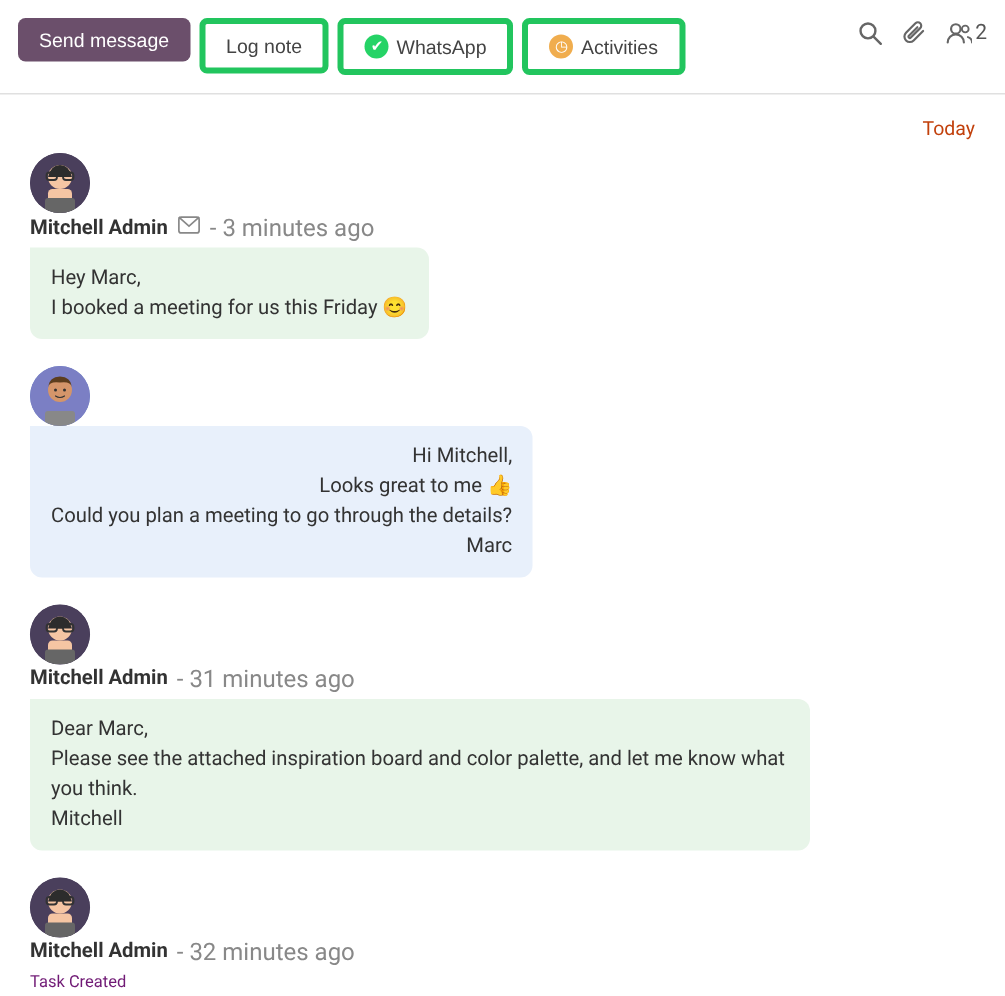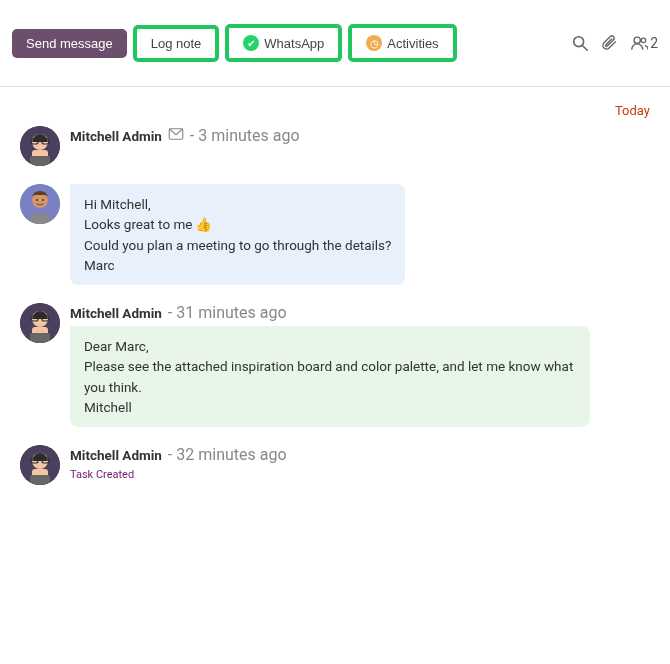--- a/index.html
+++ b/index.html
@@ -8,22 +8,22 @@
       background: #fff;
       width: 670px;
       min-height: 664px;
       font-size: 14px;
       color: #333;
     }
 
     
     .toolbar {
       display: flex;
-      align-items: center;
-      padding: 24px 12px;
+      align-items: flex-start;
+      padding: 12px 12px;
       border-bottom: 1px solid #e0e0e0;
       gap: 6px;
     }
     .btn-send-message {
       background: #6b4f6b;
       color: #fff;
       border: none;
       border-radius: 5px;
       padding: 7px 14px;
       font-size: 13px;
@@ -81,22 +81,22 @@
 
     
     .messages-area {
       padding: 0 20px 20px;
     }
 
     
     .message-entry {
       display: flex;
       align-items: flex-start;
-      gap: 10px;
       margin-bottom: 18px;
+      flex-direction: column;
     }
 
     .avatar {
       width: 40px;
       height: 40px;
       border-radius: 50%;
       flex-shrink: 0;
       display: flex;
       align-items: center;
       justify-content: center;
@@ -156,20 +156,21 @@
 
     .message-bubble-blue {
       background: #e8f0fb;
       border-radius: 0 8px 8px 8px;
       padding: 10px 14px;
       font-size: 13.5px;
       color: #333;
       line-height: 1.5;
       display: inline-block;
       max-width: 520px;
+      text-align: right;
     }
 
     .message-plain {
       font-size: 11px;
       color: #701a75;
       margin-top: 2px;
     }
 
     
     .whatsapp-icon {
@@ -258,21 +259,21 @@
     <rect x="10" y="30" width="20" height="10" rx="2" fill="#666"></rect>
   </svg>
         </div>
         <div class="message-body"><div class="message-header">
             <span class="sender-name">Mitchell Admin</span>
             <span class="email-icon"><svg width="16" height="12" viewBox="0 0 20 16" fill="none">
                 <rect x="1" y="1" width="18" height="14" rx="2" stroke="#888" stroke-width="1.5"></rect>
                 <polyline points="1,1 10,9 19,1" stroke="#888" stroke-width="1.5" fill="none"></polyline>
               </svg></span>
             <span class="time-ago">- 3 minutes ago</span>
-          </div></div>
+          </div><div class="message-bubble-green">Hey Marc,<br>I booked a meeting for us this Friday 😊</div></div>
       </div>
       <div class="message-entry">
         <div class="avatar avatar-marc">
           <svg viewBox="0 0 40 40" xmlns="http://www.w3.org/2000/svg">
     <rect width="40" height="40" rx="20" fill="#7b7fc4"></rect>
     <circle cx="20" cy="16" r="8" fill="#d4956a"></circle>
 
     <path d="M12 14 Q13 7 20 7 Q27 7 28 14 Q27 10 20 11 Q13 10 12 14z" fill="#5c3d1e"></path>
 
     <rect x="10" y="30" width="20" height="10" rx="2" fill="#888"></rect>

